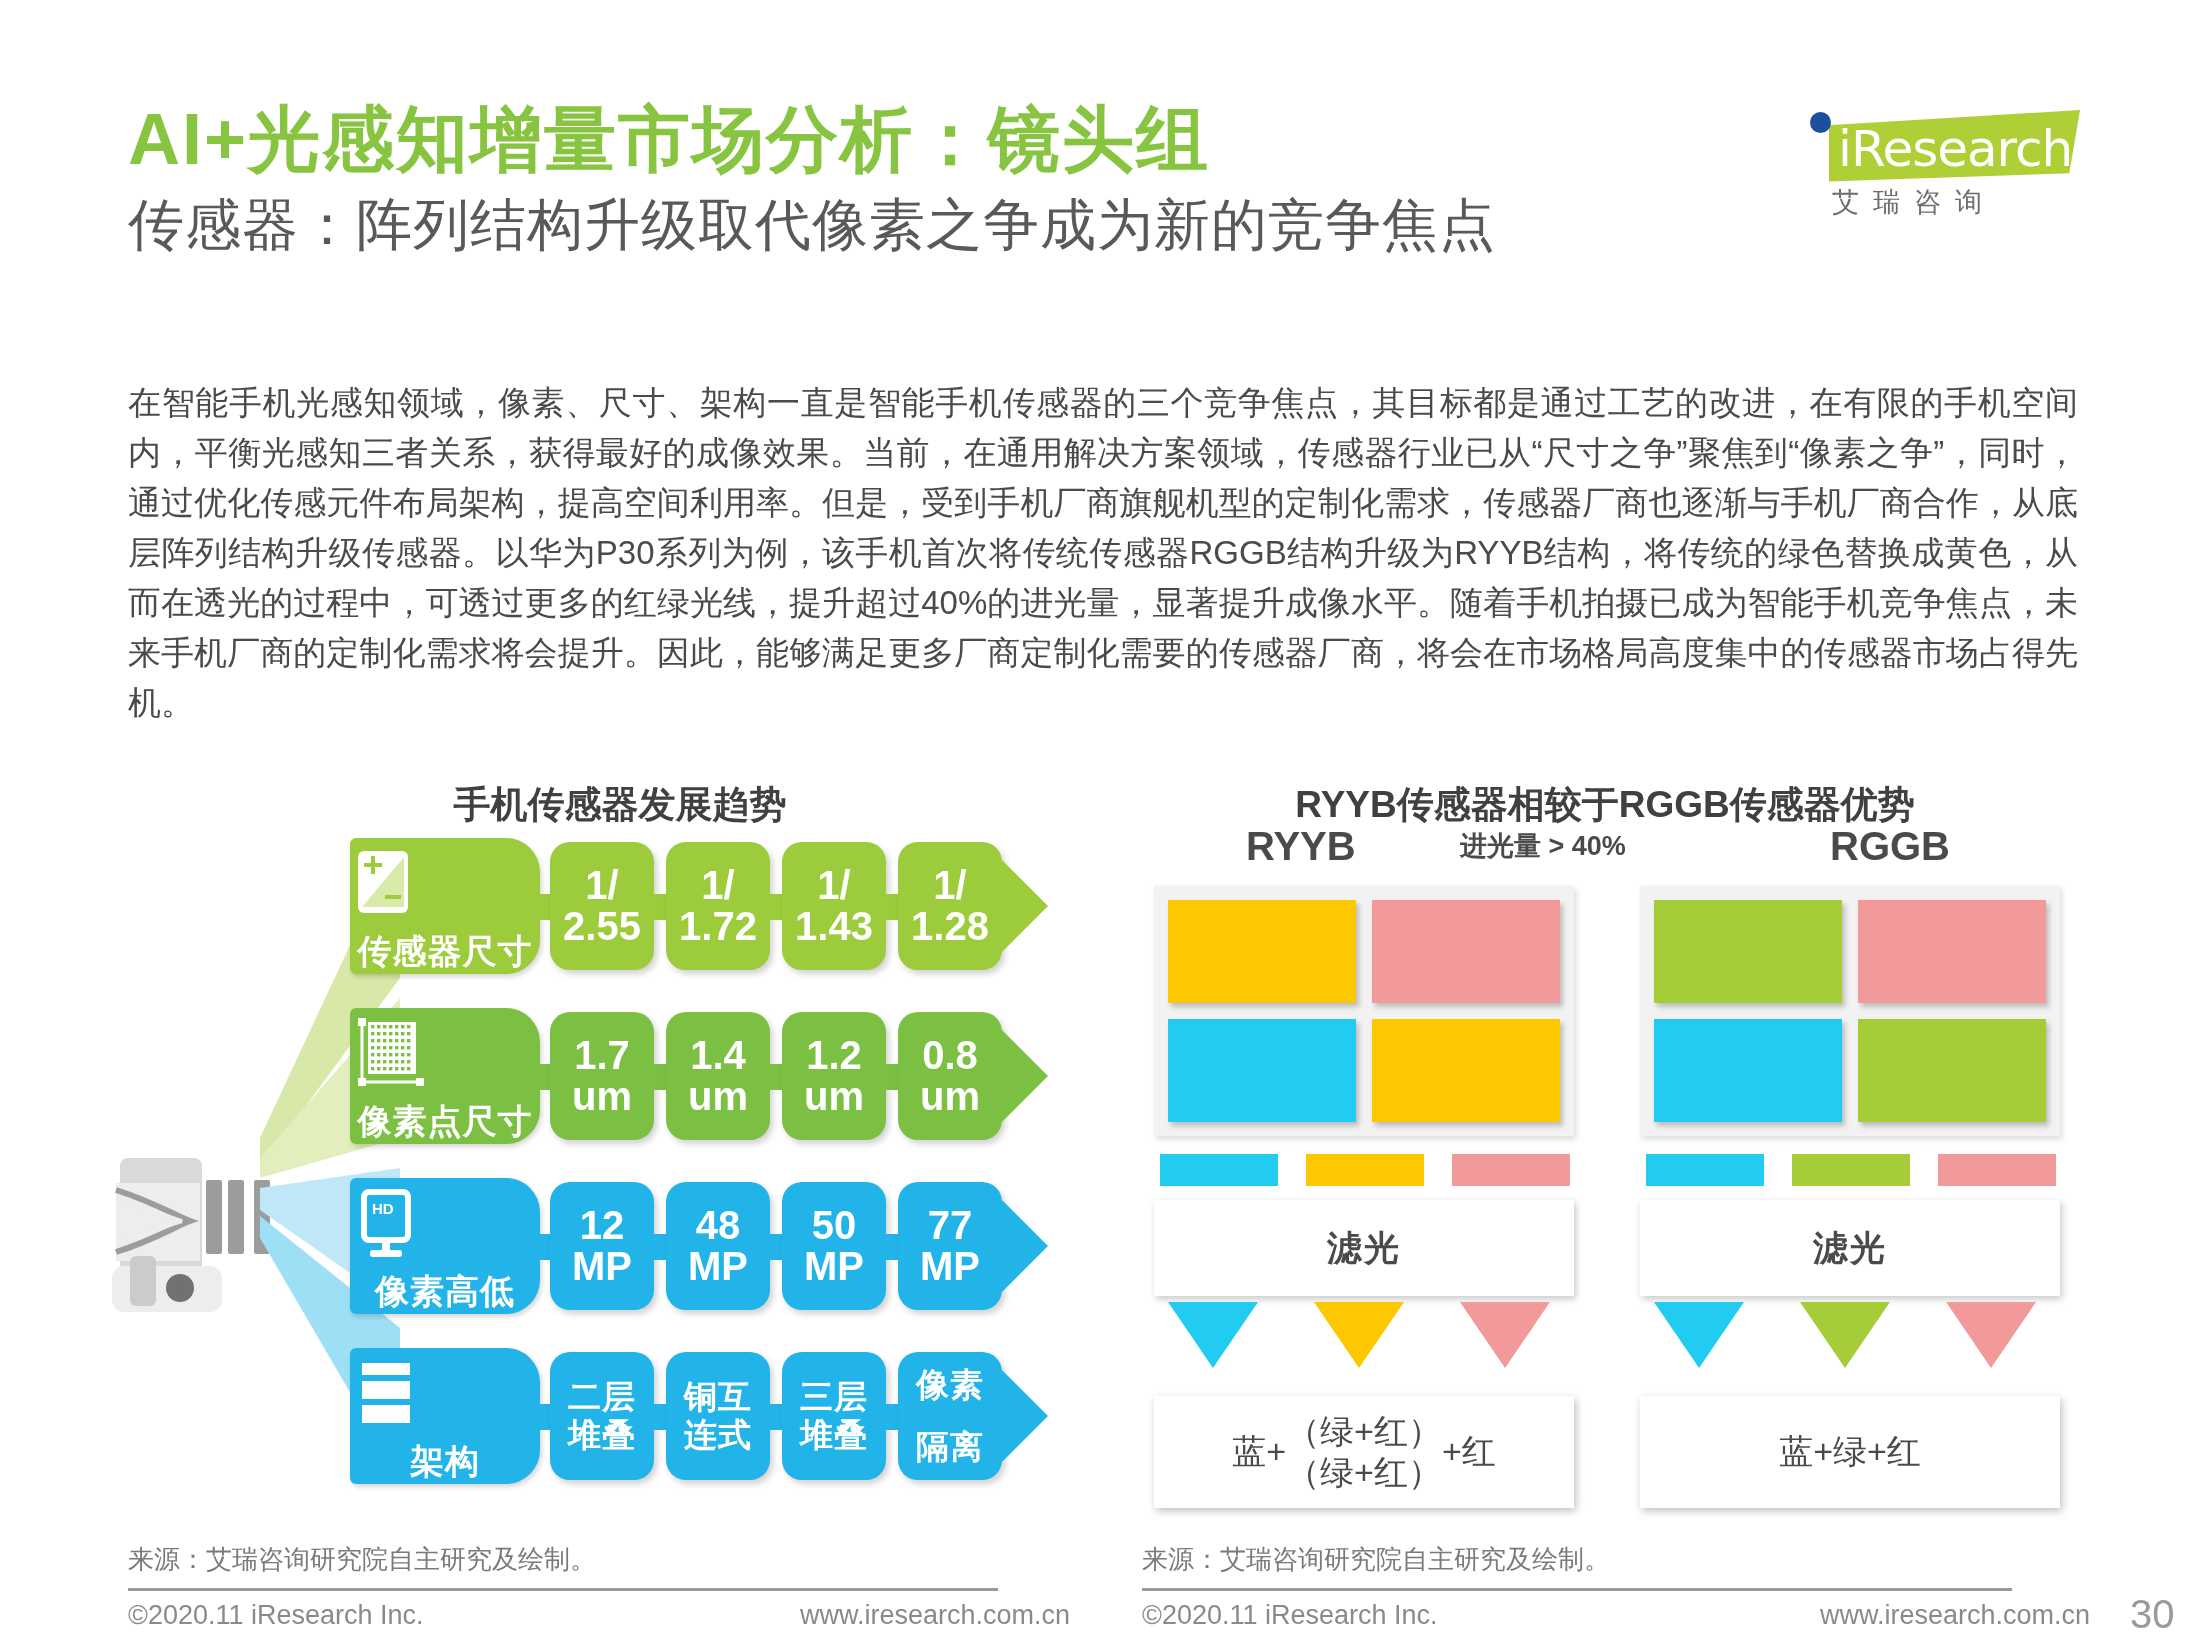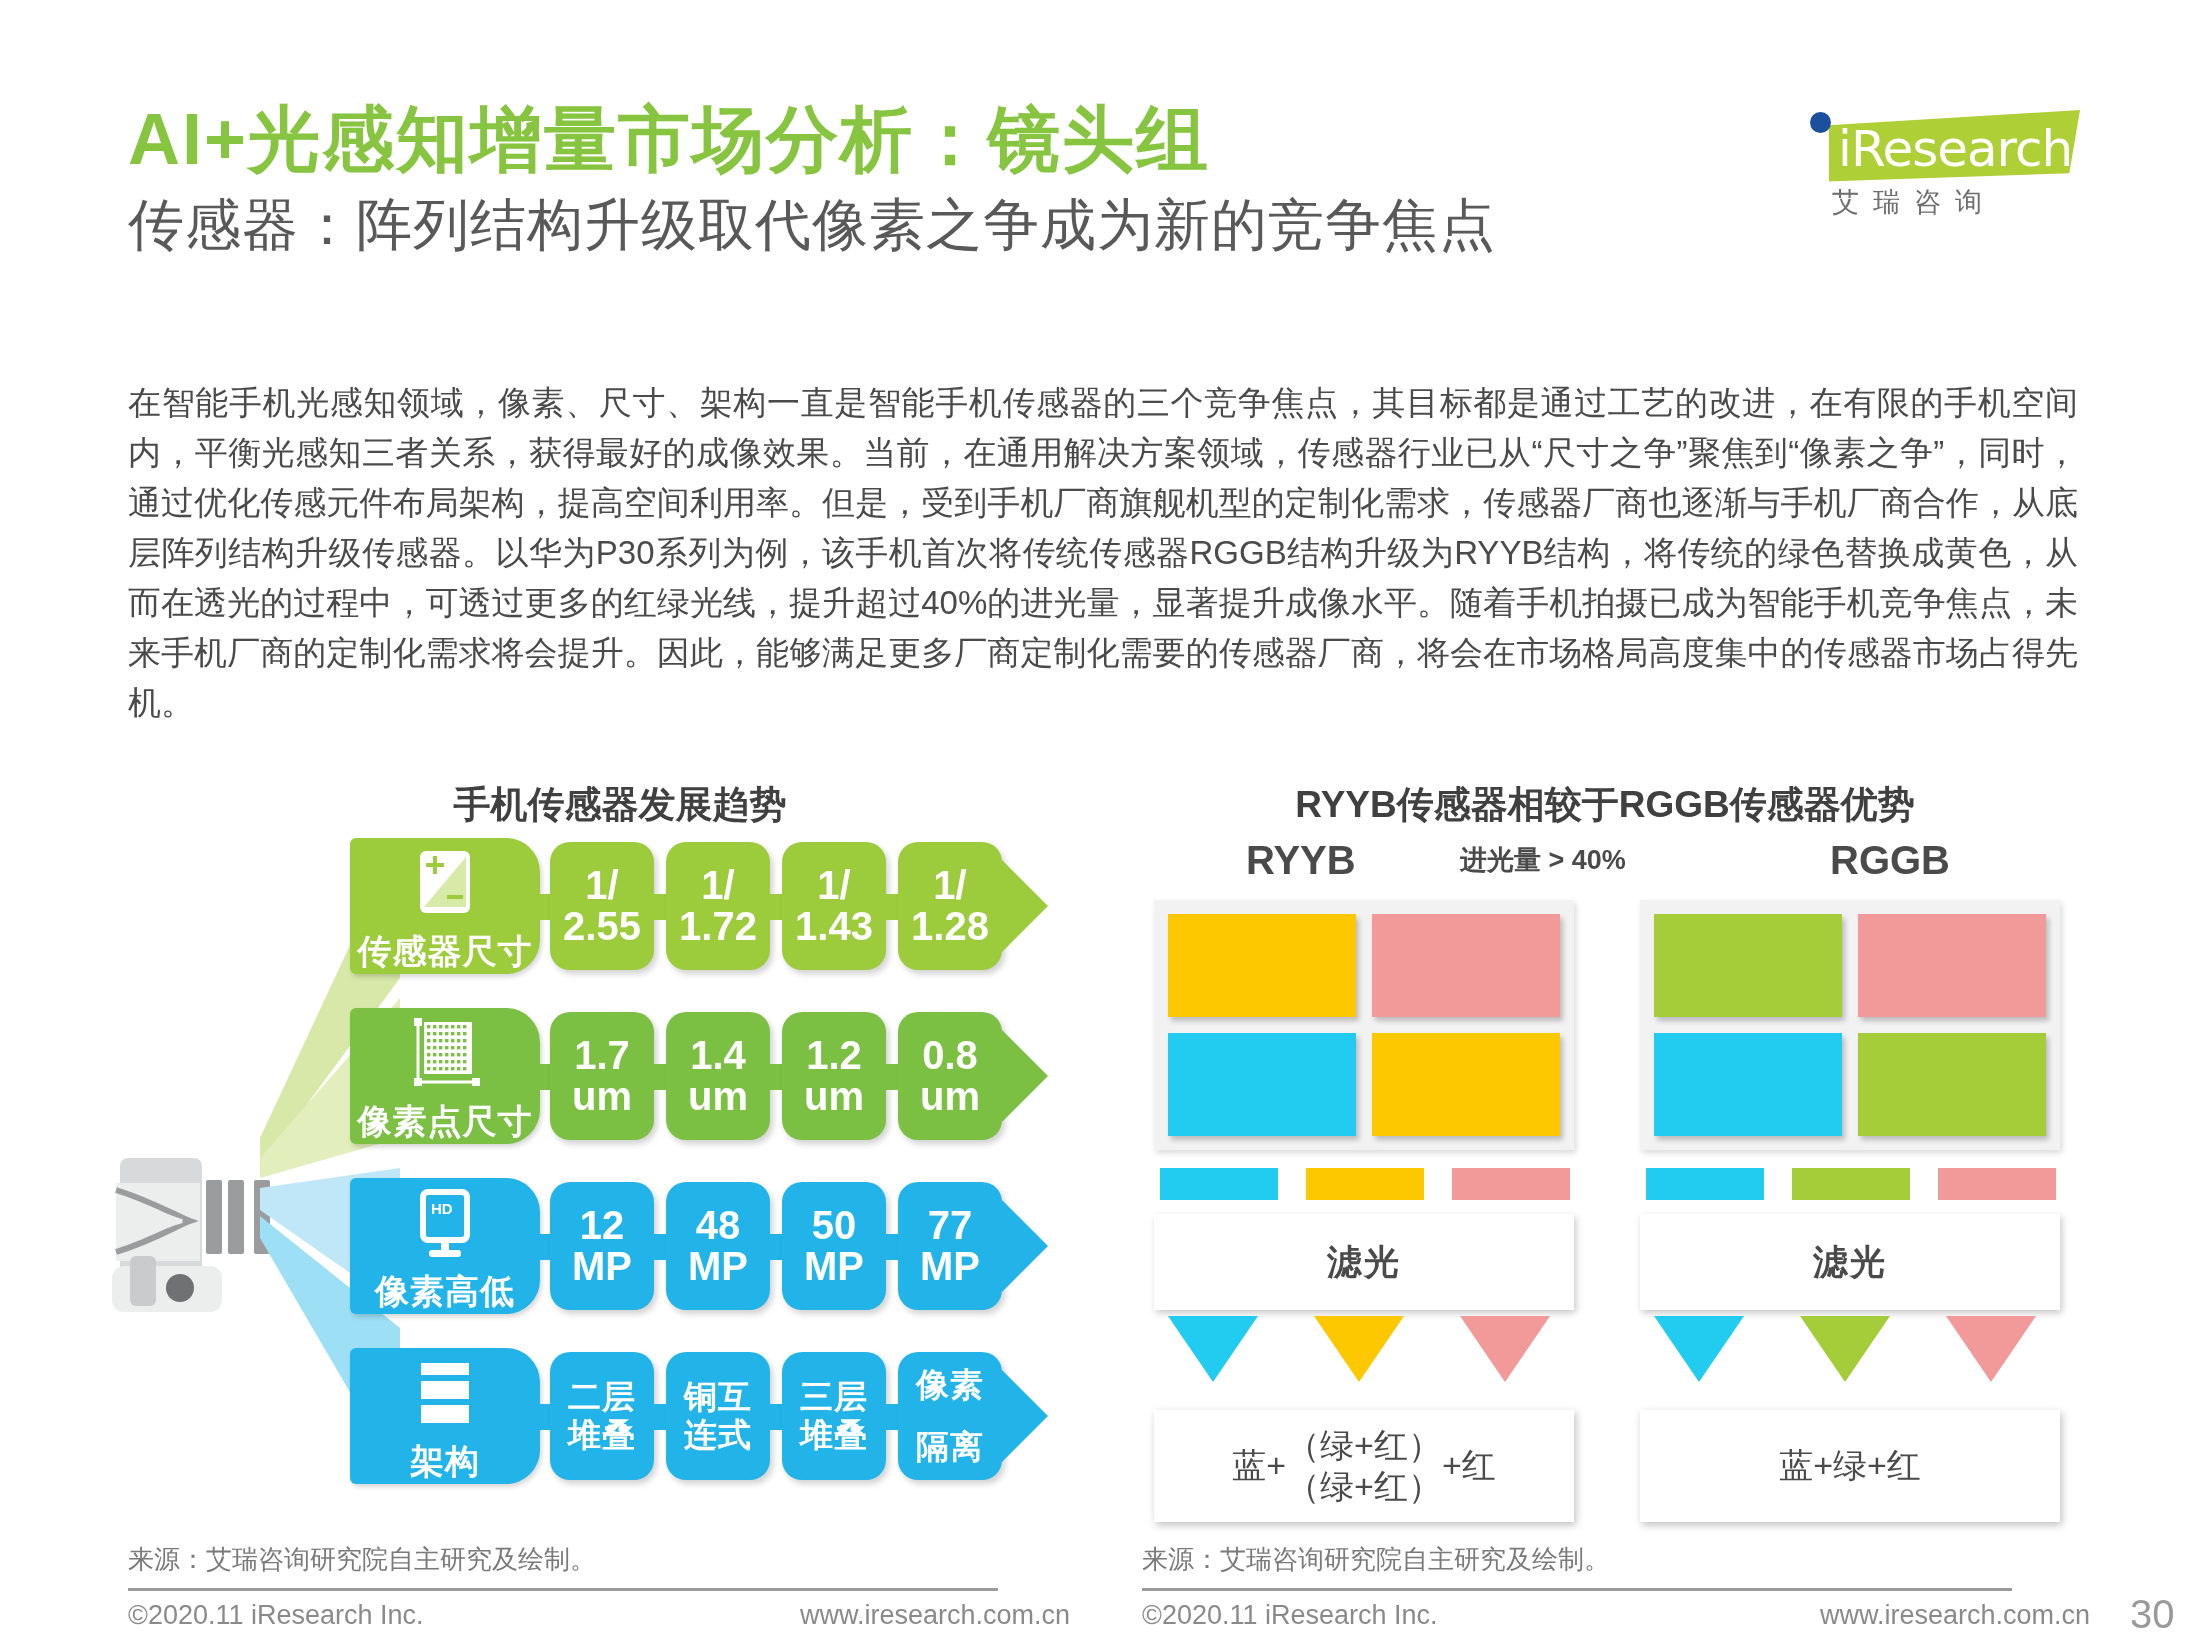--- a/index.html
+++ b/index.html
@@ -81,21 +81,21 @@
   .fan{position:absolute;left:140px;top:0;width:140px;height:660px;}
 
   .row{position:absolute;left:230px;height:136px;}
   .row-label{
     position:absolute;left:0;top:0;width:190px;height:136px;
     border-radius:6px 34px 34px 6px;
     display:flex;flex-direction:column;align-items:center;justify-content:flex-end;
     padding-bottom:6px;box-sizing:border-box;
     box-shadow:2px 3px 5px rgba(0,0,0,.16);
   }
-  .row-label .ico{flex:1;display:flex;align-items:center;justify-content:center;width:100%;}
+  .row-label .ico{flex:1;display:flex;align-items:center;justify-content:flex-start;width:100%;}
   .row-label .txt{
     font-size:34px;font-weight:700;color:#fff;letter-spacing:1px;line-height:34px;
   }
   .chip{
     position:absolute;top:4px;width:104px;height:128px;border-radius:20px;
     display:flex;flex-direction:column;align-items:center;justify-content:center;
     color:#fff;font-weight:700;box-shadow:3px 4px 6px rgba(0,0,0,.18);
     text-align:center;line-height:1.02;
   }
   .chip span{display:block;}
@@ -110,21 +110,21 @@
     content:"";position:absolute;left:0;top:0;
     border-top:46px solid transparent;border-bottom:46px solid transparent;
     border-left:46px solid currentColor;
   }
 
   .g{background:#9ccb3b;} .gc{color:#9ccb3b;}
   .g2{background:#7cc043;} .g2c{color:#7cc043;}
   .b{background:#22b4e8;} .bc{color:#22b4e8;}
 
   
-  .rd{position:absolute;left:0;top:58px;width:950px;height:700px;text-decoration:underline;}
+  .rd{position:absolute;left:0;top:44px;width:950px;height:700px;text-decoration:underline;}
   .rd-heads{position:absolute;left:0;top:0;width:950px;height:56px;}
   .rd-heads div{position:absolute;font-weight:700;color:#4a4a4a;}
   .h-ryyb{left:116px;top:0;font-size:40px;}
   .h-gain{left:330px;top:4px;font-size:27px;}
   .h-rggb{left:700px;top:0;font-size:40px;}
 
   .stack{position:absolute;top:62px;width:420px;}
   .stack.l{left:24px;} .stack.r{left:510px;}
 
   .grid-card{

